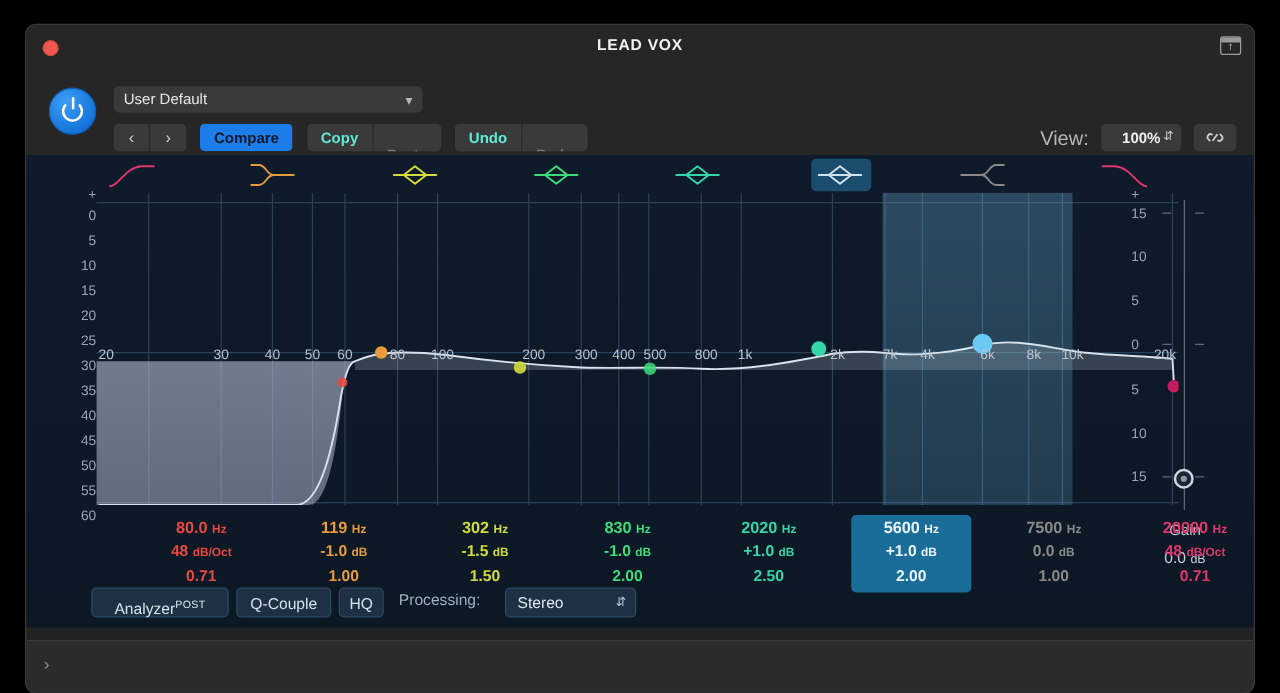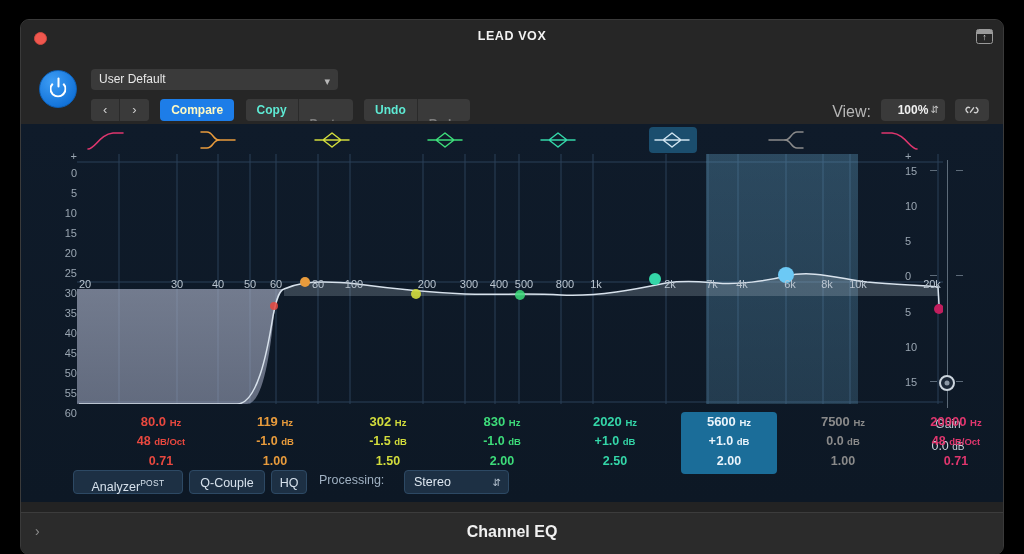--- a/index.html
+++ b/index.html
@@ -91,21 +91,21 @@
     background:#3a3a3a;
   }
   .tb-btn {
     height: 22px; line-height: 22px; padding: 0 11px;
     color: #5eead4; font-size: 12px; font-weight: bold;
     background: #3a3a3a; cursor: pointer;
     border-right: 1px solid #2a2a2a;
   }
   .tb-btn:last-child { border-right: none; }
   .tb-btn.arrow { padding: 0 12px; font-weight: normal; font-size: 13px; color:#cfcfcf;}
-  .tb-btn.active { background: #1d7de8; color:#fef9c3; }
+  .tb-btn.active { background: #1d7de8; color:#0f172a; }
   .tb-btn.dim { color: #7d7d7d; margin-top: 14px; }
   .view-label {
     position:absolute; right: 132px; top: 47px;
     color:#b6b6b6; font-size: 16px;
   }
   .view-box {
     position:absolute; right: 58px; top: 43px;
     width: 64px; height:22px; background:#3a3a3a; border-radius:4px;
     color:#f0f0f0; font-size:12px; font-weight:bold;
     line-height:22px; text-align:center; cursor:pointer;
@@ -513,16 +513,15 @@
       <div class="proc-label" style="left:298px">Processing:</div>
       <div class="proc-select" style="left:383px">
         <span>Stereo</span>
         <span class="stepper">⇵</span>
       </div>
     </div>
   </div>
 
   <div class="footer">
     <div class="disc">›</div>
-    <div class="title">Channel EQ</div>
   </div>
 
 </div>
 
 </body></html>

